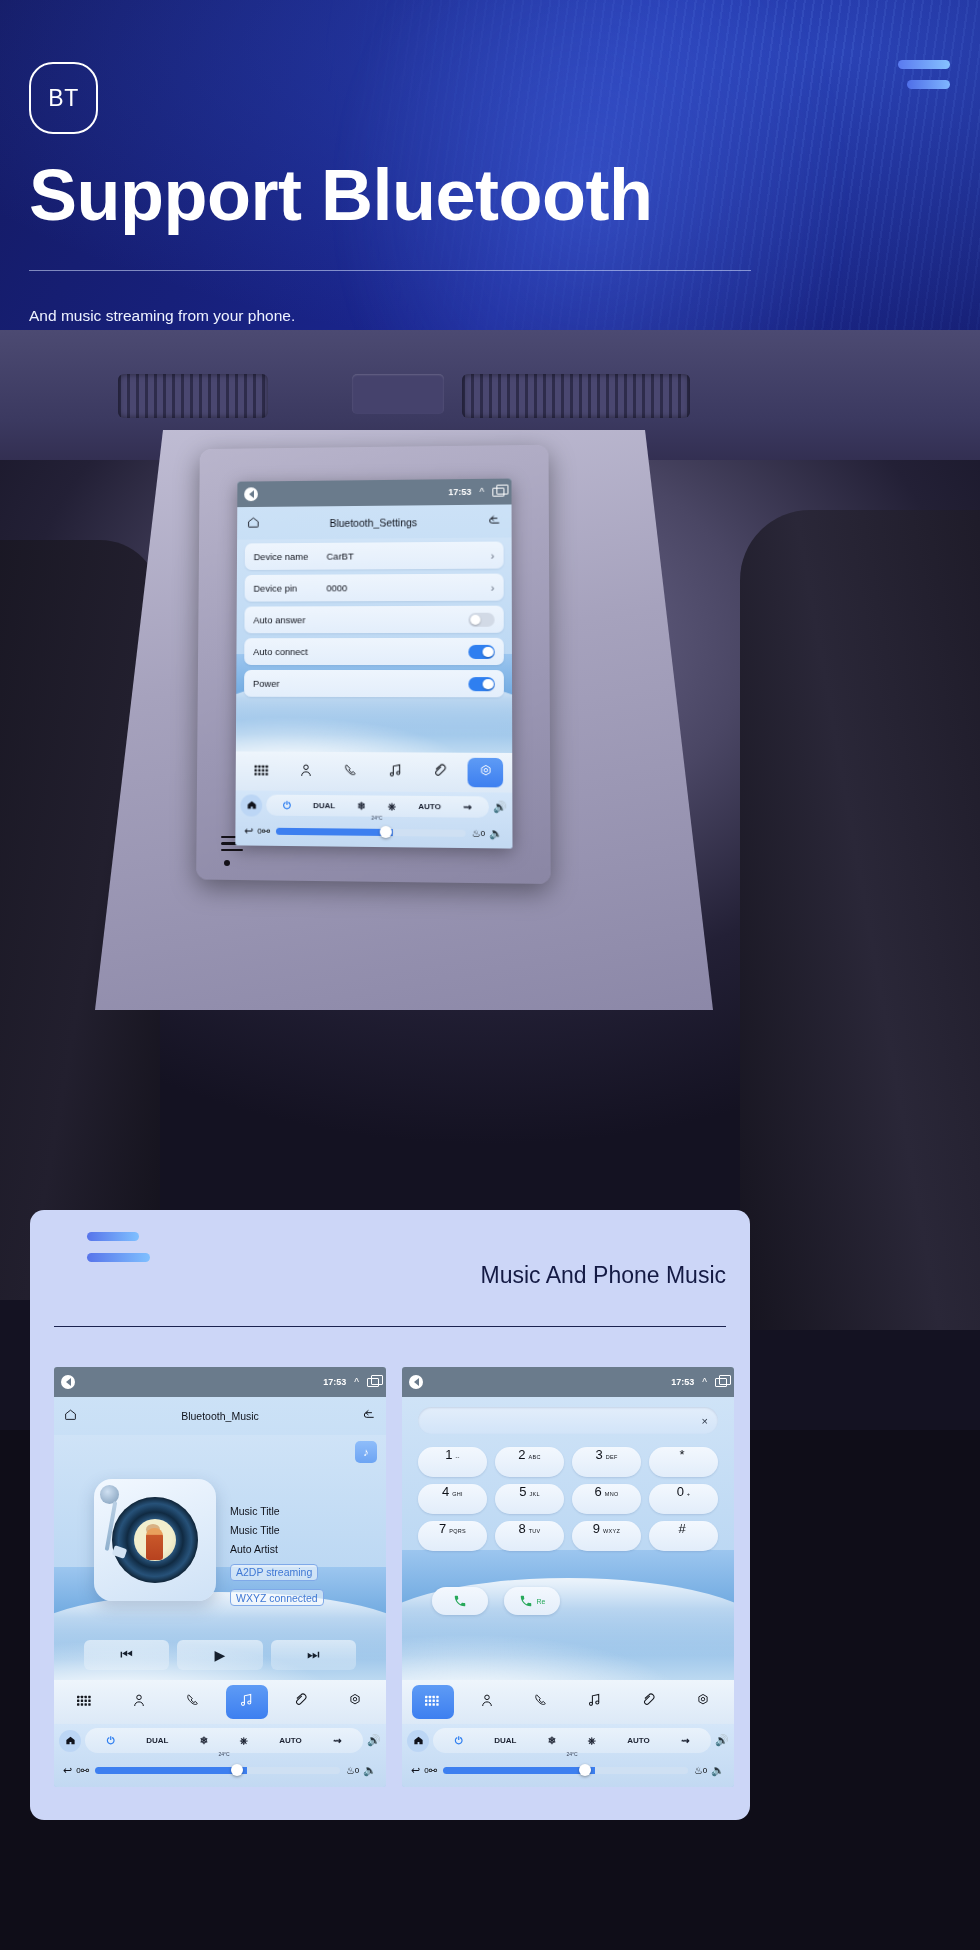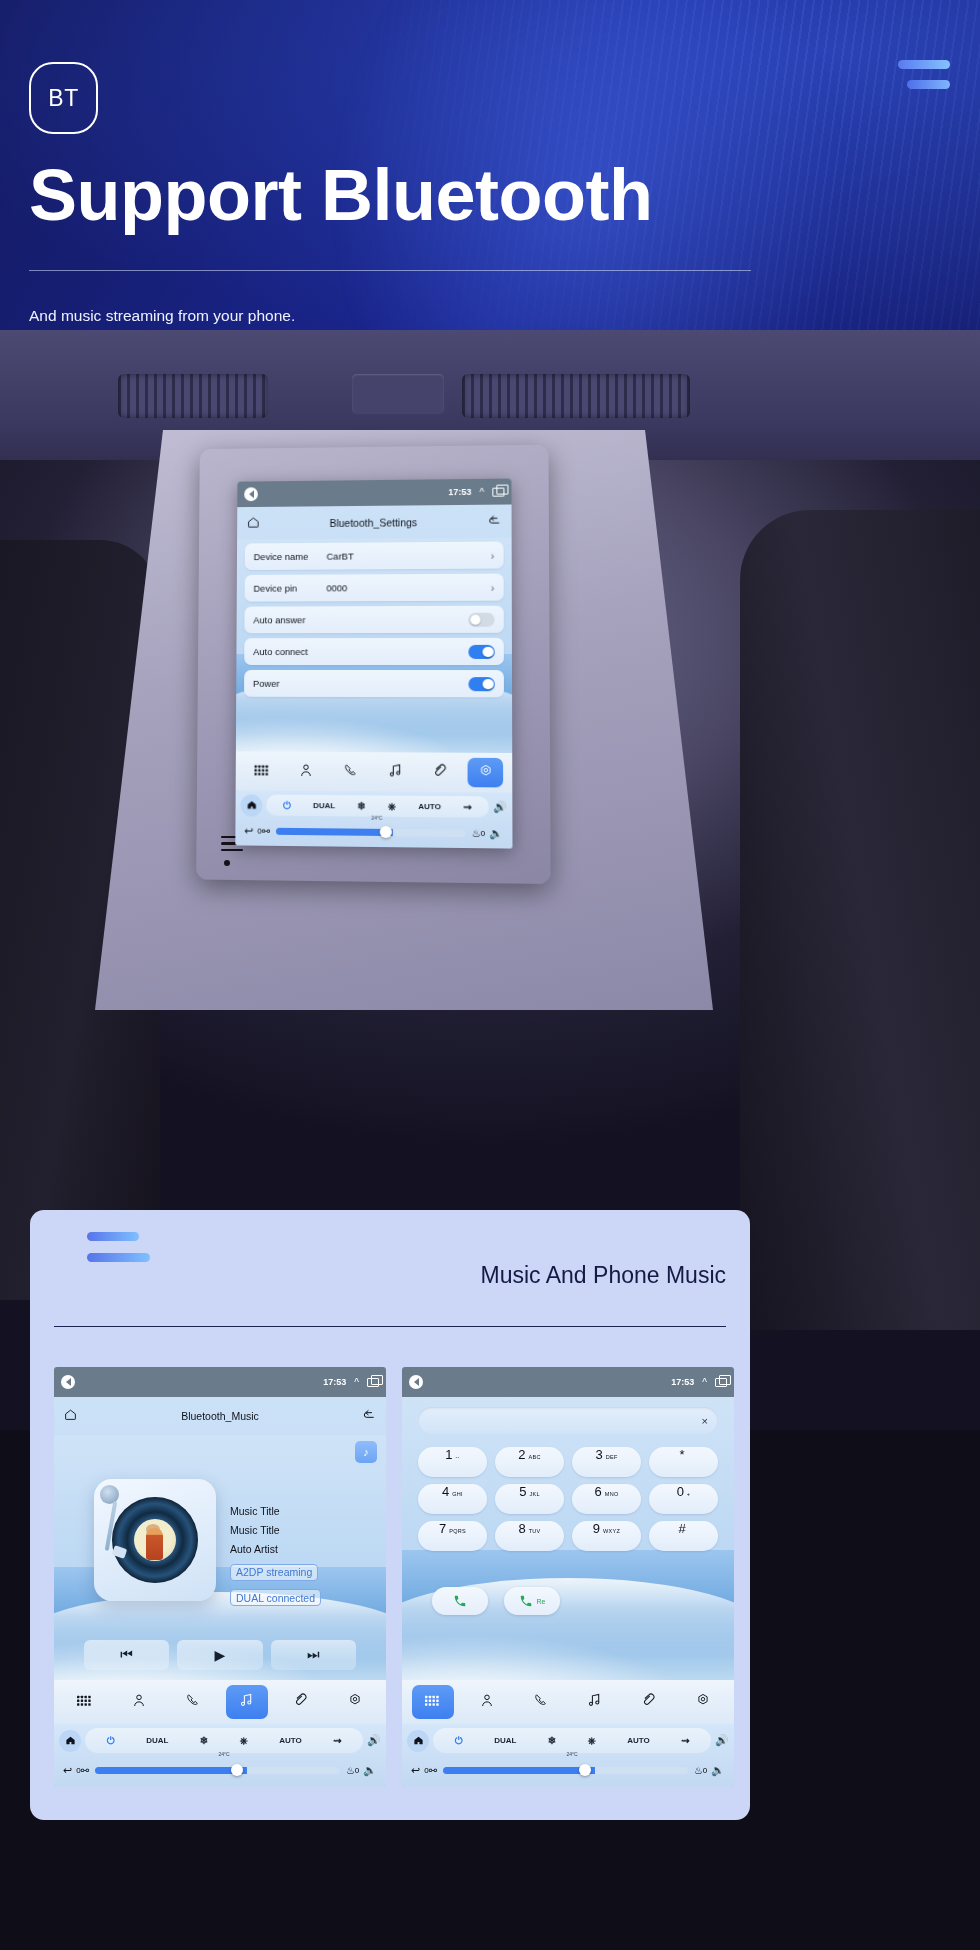--- a/index.html
+++ b/index.html
@@ -531,21 +531,21 @@
           <div class="arm"></div>
           <div class="head"></div>
         </div>
       </div>
 
       <div class="music-meta">
         <div>Music Title</div>
         <div>Music Title</div>
         <div>Auto Artist</div>
         <div class="conn-tag">A2DP  streaming</div><br>
-        <div class="conn-tag">DUAL connected</div>
+        <div class="conn-tag">WXYZ connected</div>
       </div>
 
       <div class="transport" id="music-transport">
           <div class="tb">⏮</div>
           <div class="tb">▶</div>
           <div class="tb">⏭</div>
         </div>
     </div>
     <div class="cui-tabs" id="music-tabs">
         <div class="tab">

